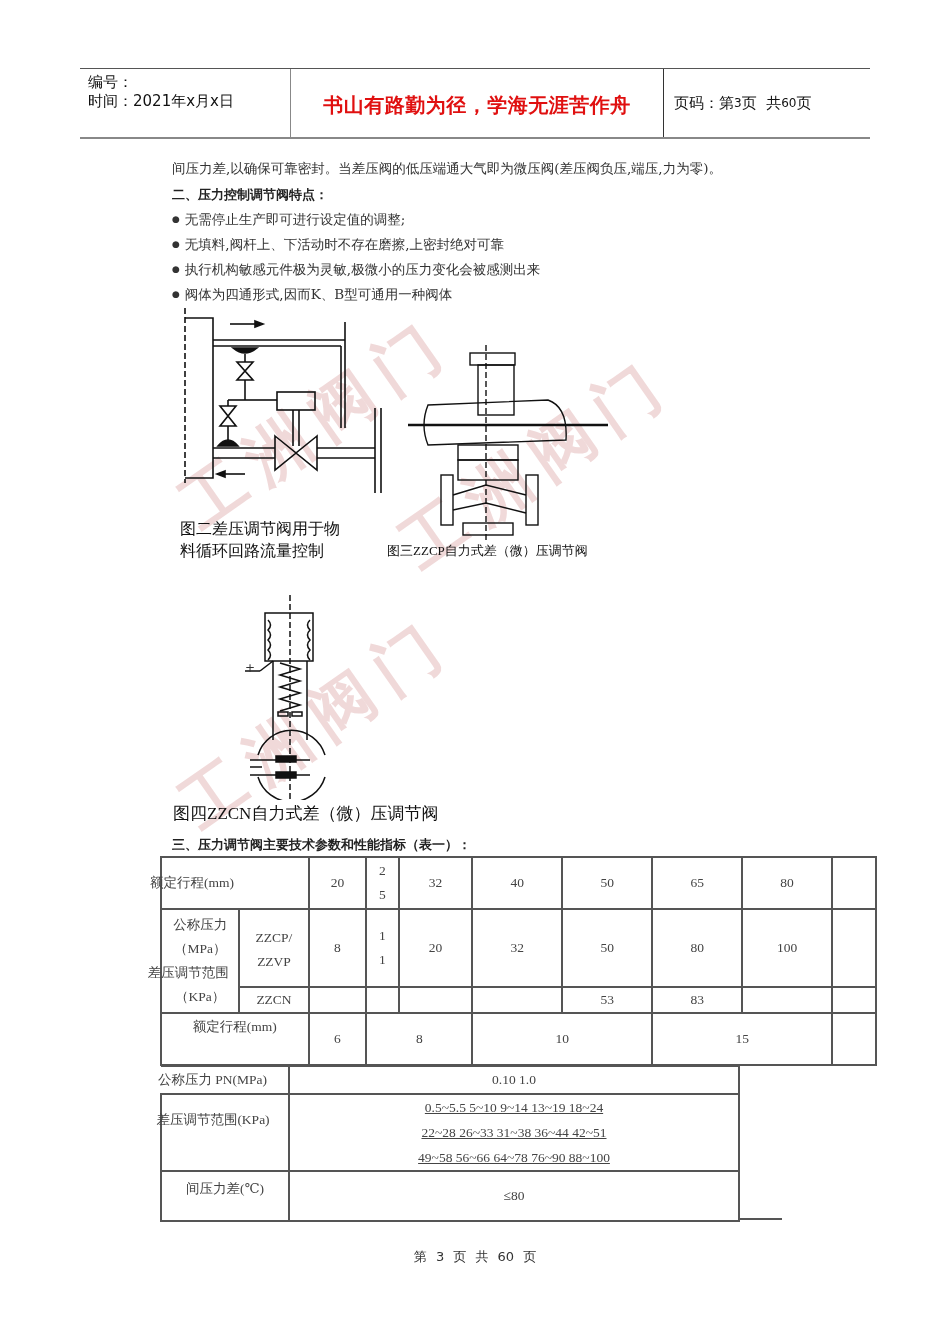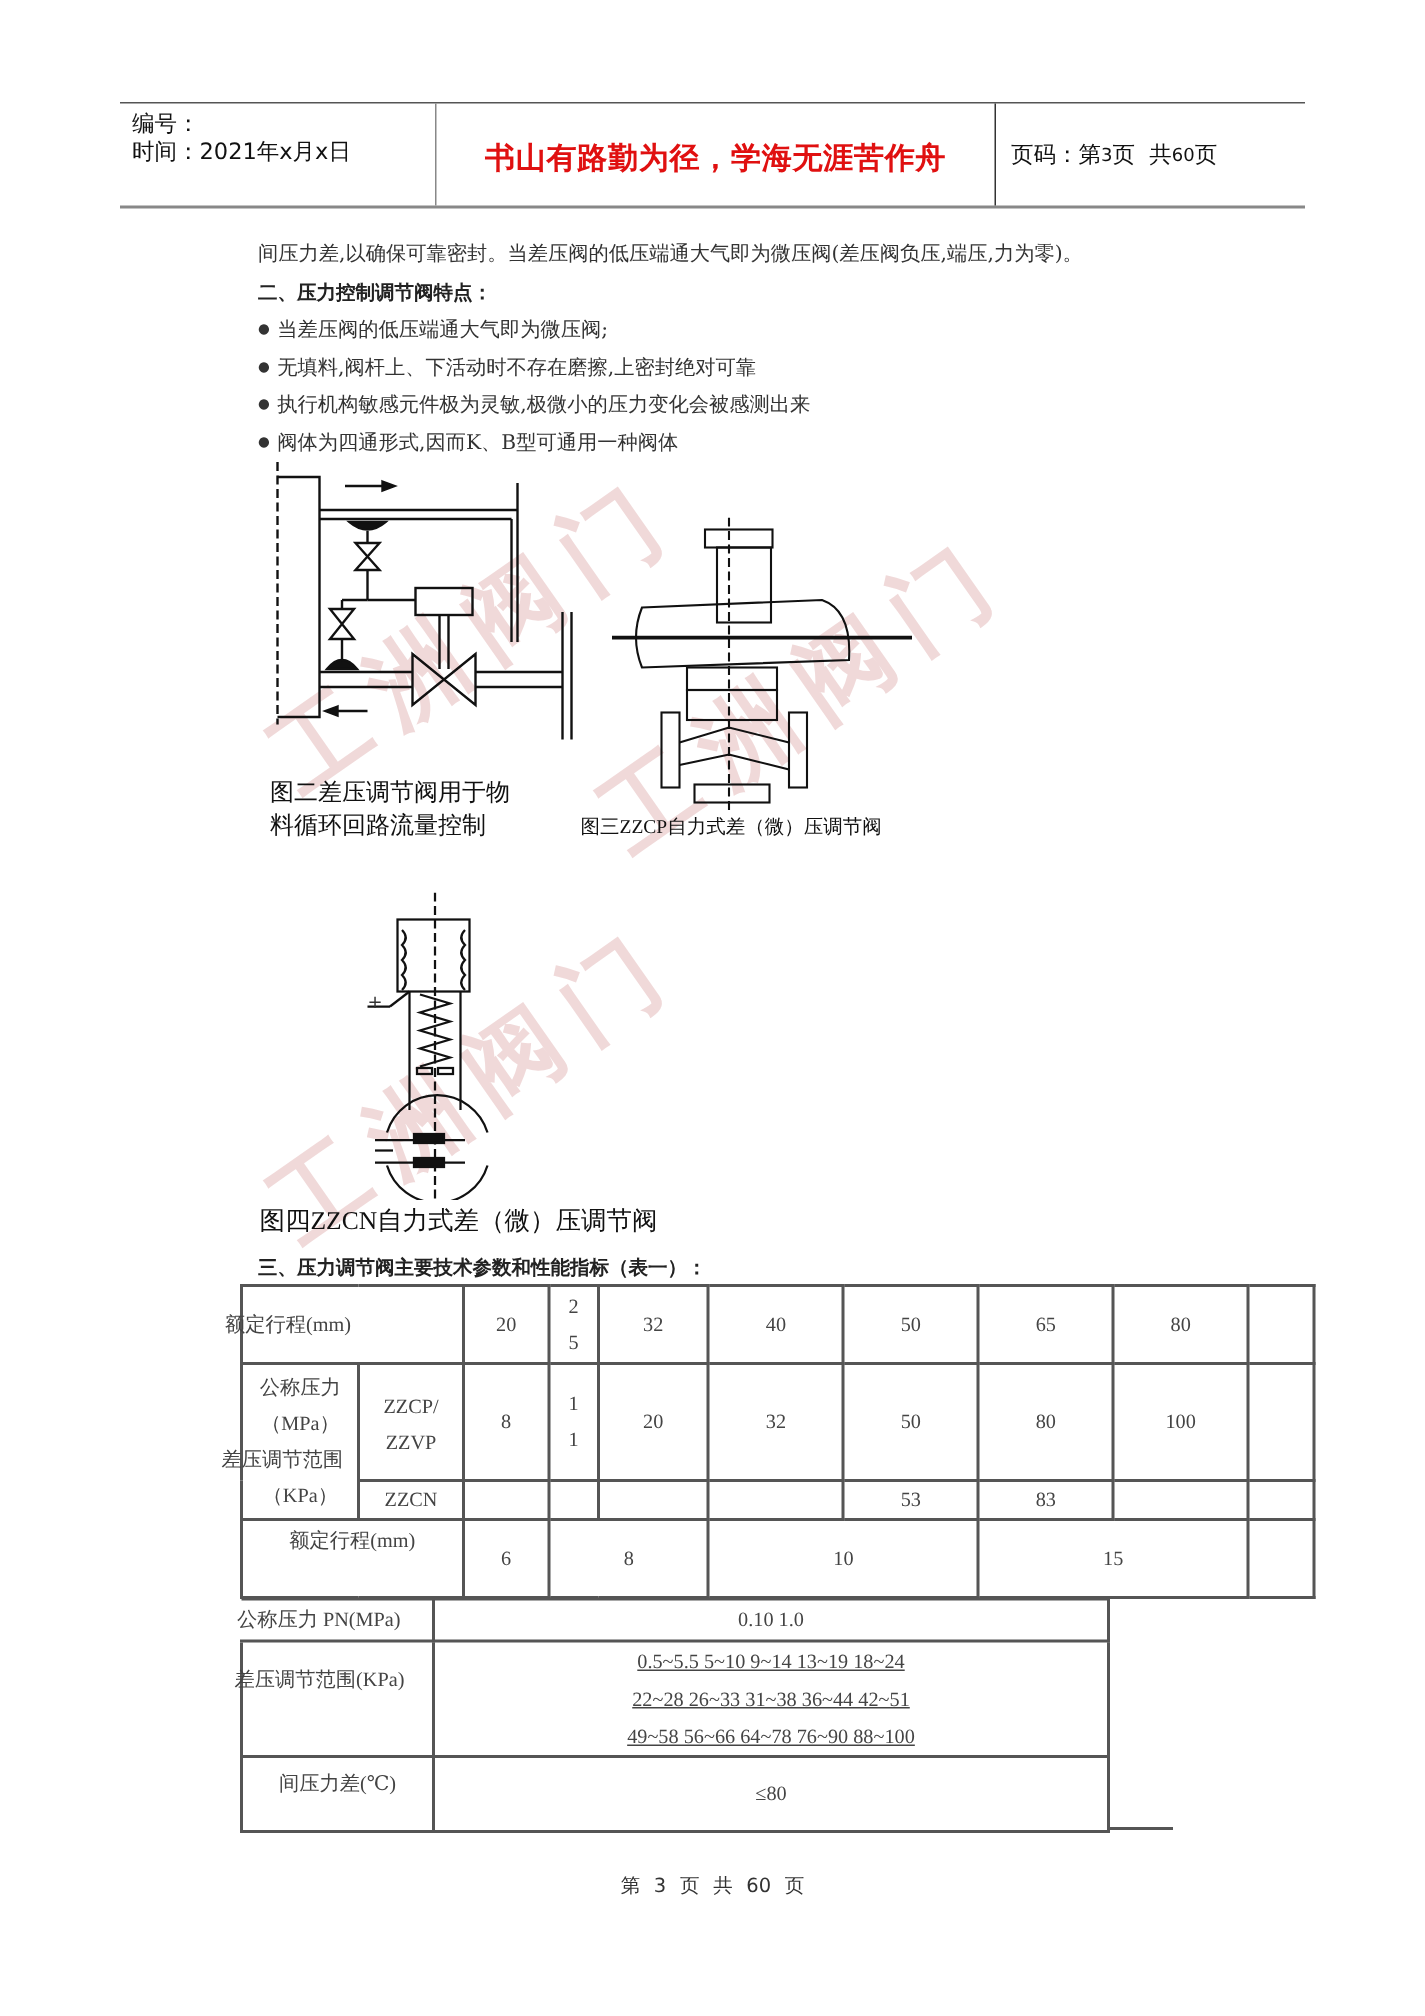--- a/index.html
+++ b/index.html
@@ -33,21 +33,21 @@
     <span>页码：第</span>
       <span class="sm">3</span>
       <span style="white-space:pre">页  共</span>
       <span class="sm">60</span>
       <span>页</span>
   </div>
 </div>
 
 <div class="para" style="top:160px">间压力差,以确保可靠密封。当差压阀的低压端通大气即为微压阀(差压阀负压,端压,力为零)。</div>
 <div class="para b" style="top:186px">二、压力控制调节阀特点：</div>
-<div class="para bullet" style="top:211px">当差压阀的低压端通大气即为微压阀;</div>
+<div class="para bullet" style="top:211px">无需停止生产即可进行设定值的调整;</div>
 <div class="para bullet" style="top:236px">无填料,阀杆上、下活动时不存在磨擦,上密封绝对可靠</div>
 <div class="para bullet" style="top:261px">执行机构敏感元件极为灵敏,极微小的压力变化会被感测出来</div>
 <div class="para bullet" style="top:286px">阀体为四通形式,因而K、B型可通用一种阀体</div>
 
 <div class="wm" style="left:160px;top:380px;font-size:64px;letter-spacing:14px;">工洲阀门</div>
 <div class="wm" style="left:380px;top:420px;font-size:64px;letter-spacing:14px;">工洲阀门</div>
 <div class="wm" style="left:160px;top:680px;font-size:64px;letter-spacing:14px;">工洲阀门</div>
 
 <div class="fig" style="left:175px;top:308px">
   <svg width="210" height="190" viewBox="0 0 210 190" stroke="#111" fill="none" stroke-width="1.6">

